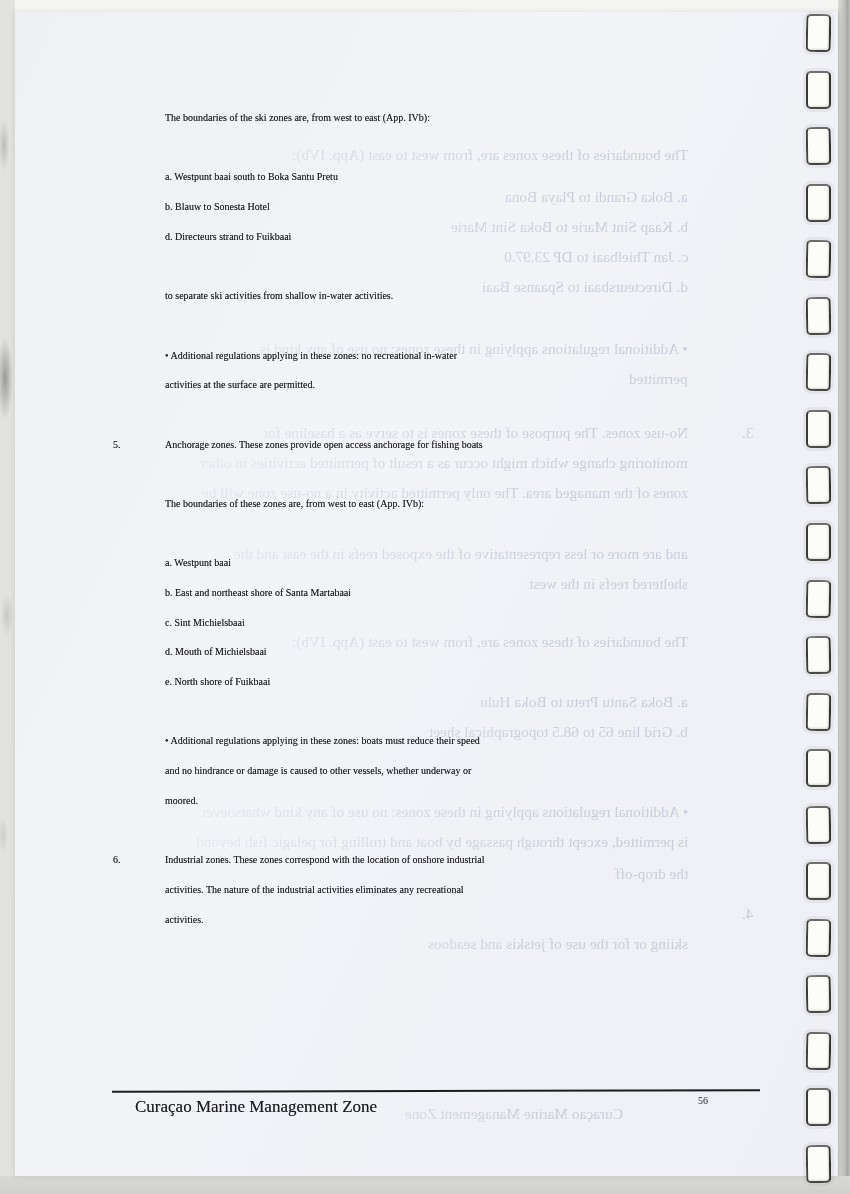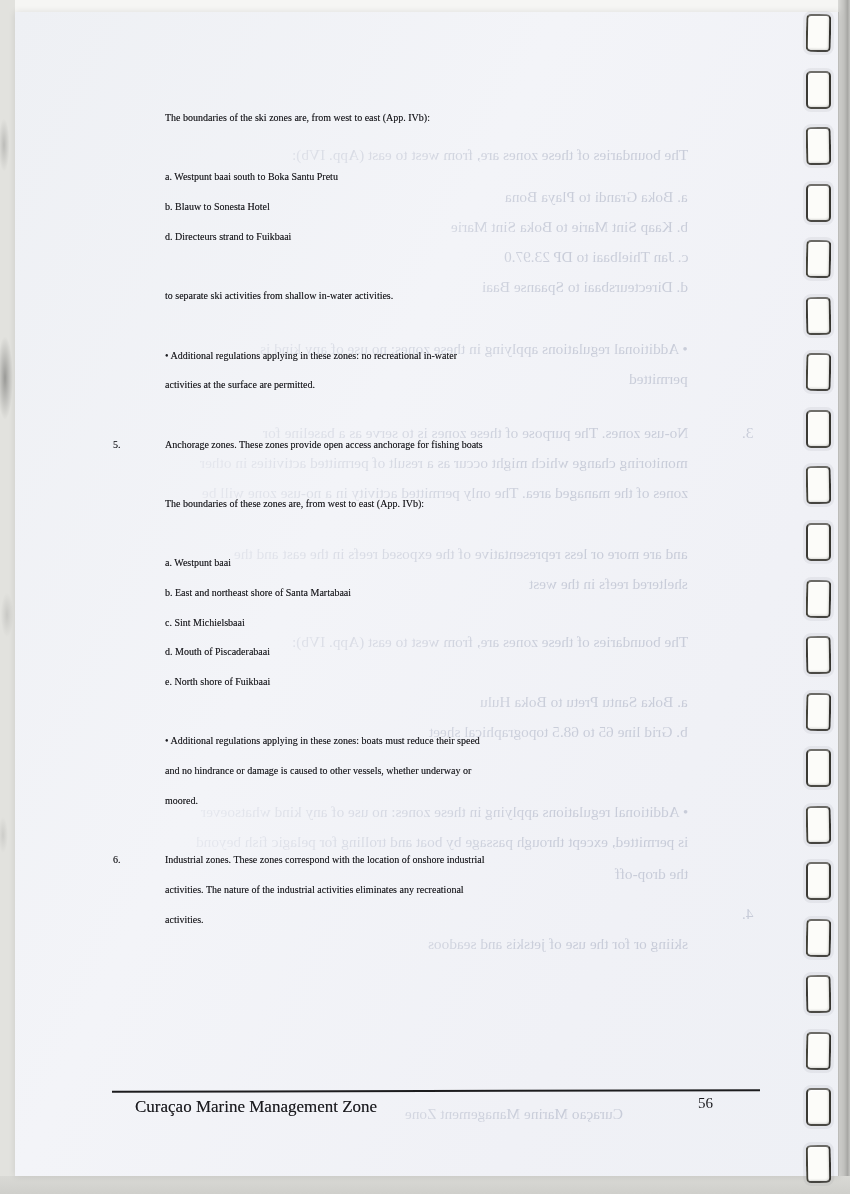--- a/index.html
+++ b/index.html
@@ -21,21 +21,21 @@
       background:linear-gradient(115deg,#eef0f4,#f3f4f8 40%,#f0f1f6 75%,#eef0f5);
       box-shadow:0 0 7px rgba(0,0,0,.10);border-right:1px solid #bcbcb9;}
   .textcol{position:absolute;left:150px;top:91px;font-size:10px;color:#1b1b1f;
       text-shadow:0 0 .5px rgba(27,27,32,.55);}
   .ln{height:29.7px;line-height:29.7px;white-space:nowrap;position:relative;}
   .num{position:absolute;left:-52px;}
   .footer-rule{position:absolute;left:97px;top:1078px;width:648px;height:2.4px;
       background:#1c1c1e;transform:rotate(-.12deg);}
   .footer-title{position:absolute;left:120px;top:1085px;font-size:17px;color:#1b1b1f;
       text-shadow:0 0 .5px rgba(27,27,32,.55);white-space:nowrap;}
-  .page-number{position:absolute;left:683px;top:1083px;font-size:15px;color:#1b1b1f;}
+  .page-number{position:absolute;left:683px;top:1083px;font-size:10px;color:#1b1b1f;}
   .bleed{position:absolute;inset:0;opacity:.27;filter:blur(.6px);
       -webkit-mask-image:linear-gradient(to right,transparent 2%,rgba(0,0,0,.40) 28%,#000 66%);
       mask-image:linear-gradient(to right,transparent 2%,rgba(0,0,0,.40) 28%,#000 66%);}
   .bln{position:absolute;white-space:nowrap;transform:scaleX(-1);font-size:15.3px;color:#5f6b8c;}
   .holes{position:absolute;inset:0;}
   .hole{position:absolute;width:21px;height:34px;border-radius:5px;background:#fcfcf9;
       border:2px solid;border-color:#706f6b #35342f #4a4944 #3b3a35;
       box-shadow:0 0 0 3px rgba(130,130,135,.10),
                  inset 1px 1px 2px rgba(255,255,255,.85),
                  inset -1px -1px 2px rgba(0,0,0,.14);}
@@ -88,21 +88,21 @@
         <div class="ln">• Additional regulations applying in these zones: no recreational in-water</div>
         <div class="ln">activities at the surface are permitted.</div>
         <div class="ln">&nbsp;</div>
         <div class="ln"><span class="num">5.</span>Anchorage zones. These zones provide open access anchorage for fishing boats</div>
         <div class="ln">&nbsp;</div>
         <div class="ln">The boundaries of these zones are, from west to east (App. IVb):</div>
         <div class="ln">&nbsp;</div>
         <div class="ln">a. Westpunt baai</div>
         <div class="ln">b. East and northeast shore of Santa Martabaai</div>
         <div class="ln">c. Sint Michielsbaai</div>
-        <div class="ln">d. Mouth of Piscaderabaai</div>
+        <div class="ln">d. Mouth of Michielsbaai</div>
         <div class="ln">e. North shore of Fuikbaai</div>
         <div class="ln">&nbsp;</div>
         <div class="ln">• Additional regulations applying in these zones: boats must reduce their speed</div>
         <div class="ln">and no hindrance or damage is caused to other vessels, whether underway or</div>
         <div class="ln">moored.</div>
         <div class="ln">&nbsp;</div>
         <div class="ln"><span class="num">6.</span>Industrial zones. These zones correspond with the location of onshore industrial</div>
         <div class="ln">activities. The nature of the industrial activities eliminates any recreational</div>
         <div class="ln">activities.</div>
       </div>

